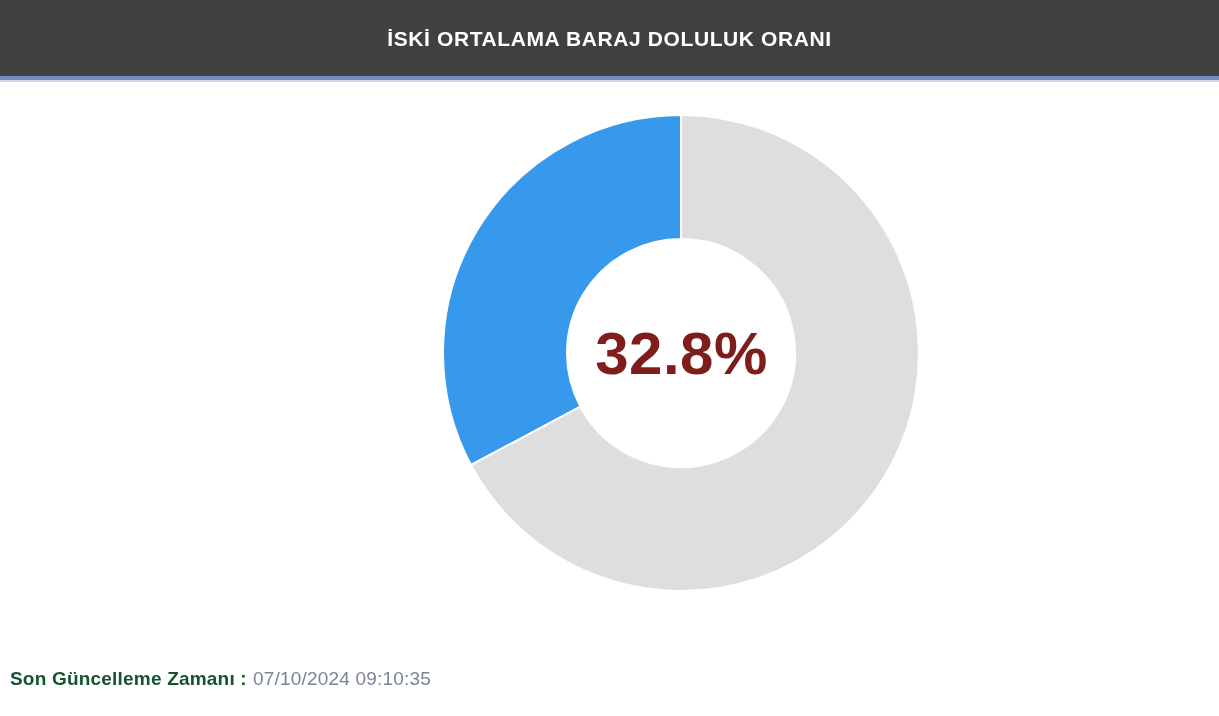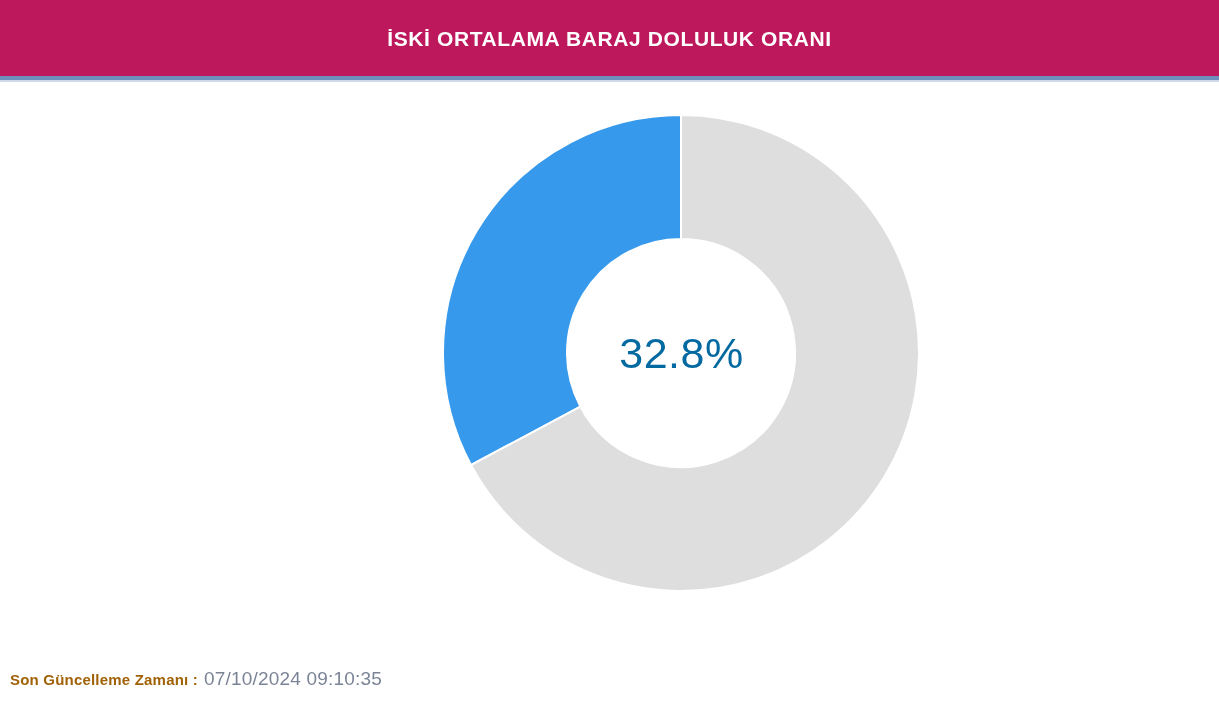--- a/index.html
+++ b/index.html
@@ -16,21 +16,21 @@
     position: relative;
   }
 
   
   #app-header {
     position: absolute;
     left: 0;
     top: 0;
     width: 1219px;
     height: 76px;
-    background: #be185d;
+    background: #404040;
     box-sizing: border-box;
     display: flex;
     align-items: center;
     justify-content: center;
   }
   #app-header .header-title {
     color: #ffffff;
     font-size: 21px;
     font-weight: bold;
     letter-spacing: 0.6px;
@@ -81,42 +81,42 @@
     left: 0;
     top: 0;
     width: 477px;
     height: 477px;
     display: flex;
     align-items: center;
     justify-content: center;
     pointer-events: none;
   }
   #donut-center-label .pct {
-    color: #0369a1;
-    font-size: 43px;
-    font-weight: normal;
+    color: #7f1d1d;
+    font-size: 60px;
+    font-weight: bold;
     letter-spacing: 0.5px;
     line-height: 1;
     font-family: "Liberation Sans", sans-serif;
   }
 
   
   #footer-status {
     position: absolute;
     left: 10px;
     top: 668px;
     display: flex;
     align-items: baseline;
     gap: 0px;
     white-space: nowrap;
   }
   #footer-status .status-label {
-    color: #a16207;
+    color: #14532d;
     font-weight: bold;
-    font-size: 15px;
+    font-size: 19px;
     letter-spacing: 0.2px;
     font-family: "Liberation Sans", sans-serif;
   }
   #footer-status .status-value {
     color: #7b8496;
     font-weight: normal;
     font-size: 19px;
     letter-spacing: 0.2px;
     padding-left: 6px;
     font-family: "Liberation Sans", sans-serif;

